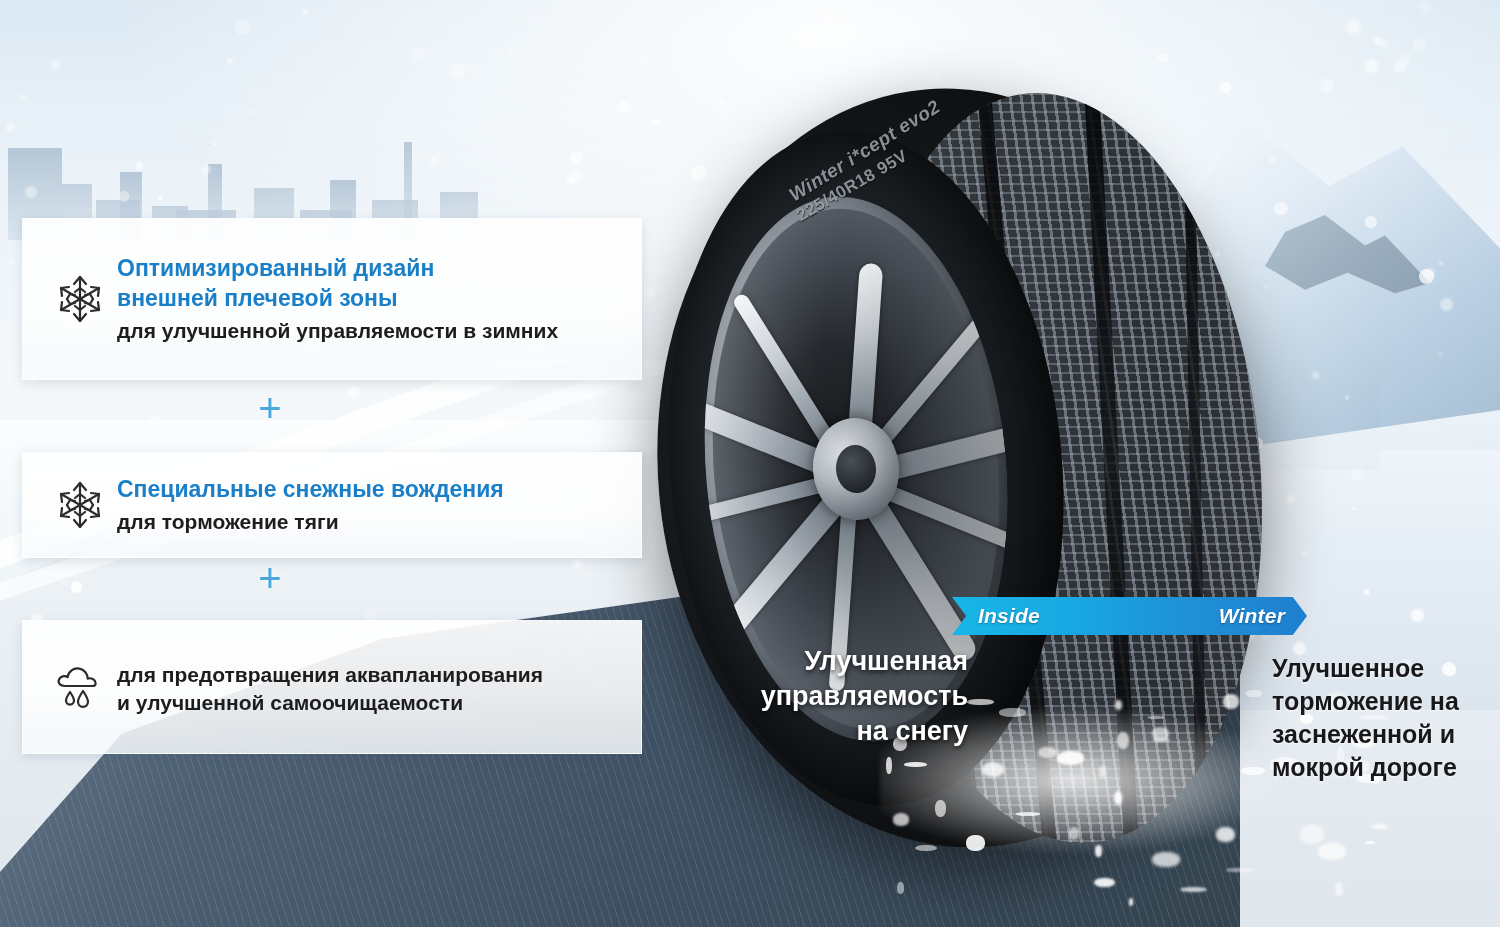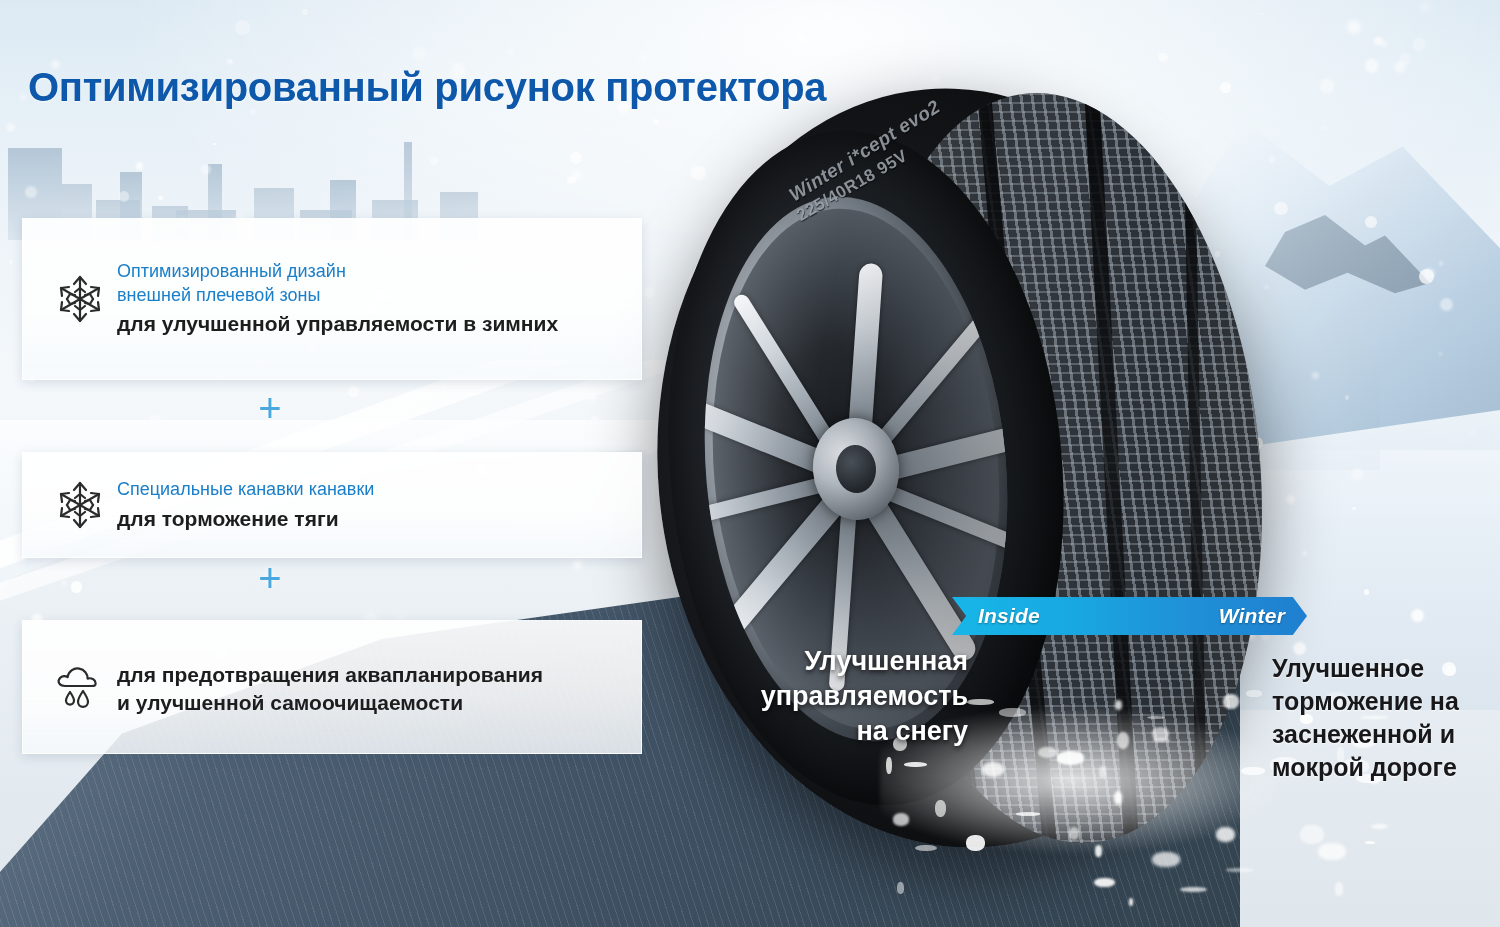--- a/index.html
+++ b/index.html
@@ -244,21 +244,21 @@
     display:flex; align-items:center;
     padding:0 14px 0 20px;
   }
   .card1 { top:218px; height:162px; }
   .card2 { top:452px; height:106px; }
   .card3 { top:620px; height:134px; }
 
   .card-icon { width:74px; flex:0 0 74px; display:flex; align-items:center; justify-content:center; }
   .card-txt  { flex:1 1 auto; }
   .card-head {
-    color:#1a7fc9; font-weight:normal; font-size:18px; line-height:1.30;
+    color:#1a7fc9; font-weight:bold; font-size:23px; line-height:1.30;
     white-space:pre-line;
   }
   .card-sub  {
     color:#1d1d1d; font-weight:bold; font-size:21px; line-height:1.30;
     margin-top:3px; white-space:pre-line;
   }
 
   .plus {
     position:absolute; left:253px; width:34px; height:34px;
     color:#4aa8de; font-size:40px; font-weight:300; line-height:32px; text-align:center;
@@ -621,21 +621,20 @@
       <div class="spray-chunk" style="left: 234.693px; top: 9.73047px; width: 7.76849px; height: 9.94657px; opacity: 0.79; filter: blur(1.4px);"></div>
       <div class="spray-chunk" style="left: 489.011px; top: 82.2293px; width: 10.5381px; height: 11.9782px; opacity: 0.6; filter: blur(1.2px);"></div>
       <div class="spray-chunk" style="left: 189.42px; top: 137.323px; width: 9.36451px; height: 12.3992px; opacity: 0.55; filter: blur(1.1px);"></div>
       <div class="spray-chunk" style="left: 87.2882px; top: 8.99779px; width: 26.2678px; height: 6.2447px; opacity: 0.68; filter: blur(0.5px);"></div>
       <div class="spray-chunk" style="left: 460.27px; top: 68.5648px; width: 28.3117px; height: 15.6389px; opacity: 0.55; filter: blur(0.2px);"></div>
       <div class="spray-chunk" style="left: 420.191px; top: 135.4px; width: 24.0993px; height: 18.3143px; opacity: 0.56; filter: blur(1.1px);"></div>
       <div class="spray-chunk" style="left: 343.112px; top: 4.12847px; width: 15.7156px; height: 14.9388px; opacity: 0.75; filter: blur(1.3px);"></div>
     </div>
 
   <div class="title">
-    <span>Оптимизированный рисунок протектора</span>
   </div>
 
   <div class="card card1">
     <div class="card-icon">
       <svg width="52" height="52" viewBox="0 0 52 52" fill="none" stroke="#2b2b2b" stroke-width="2.2" stroke-linecap="round">
         <line x1="26" y1="4" x2="26" y2="48"></line>
         <line x1="7" y1="15" x2="45" y2="37"></line>
         <line x1="7" y1="37" x2="45" y2="15"></line>
         <path d="M26 4 L20 11 M26 4 L32 11 M26 48 L20 41 M26 48 L32 41"></path>
         <path d="M26 15 L21 19 M26 15 L31 19 M26 37 L21 33 M26 37 L31 33"></path>
@@ -662,21 +661,21 @@
         <line x1="7" y1="37" x2="45" y2="15"></line>
         <path d="M26 4 L20 11 M26 4 L32 11 M26 48 L20 41 M26 48 L32 41"></path>
         <path d="M26 15 L21 19 M26 15 L31 19 M26 37 L21 33 M26 37 L31 33"></path>
         <path d="M7 15 L8 23 M7 15 L15 14 M45 37 L44 29 M45 37 L37 38"></path>
         <path d="M7 37 L8 29 M7 37 L15 38 M45 15 L44 23 M45 15 L37 14"></path>
         <path d="M16 21 L13 26 M16 21 L21 22 M36 31 L39 26 M36 31 L31 30"></path>
         <path d="M16 31 L13 26 M16 31 L21 30 M36 21 L39 26 M36 21 L31 22"></path>
       </svg>
     </div>
     <div class="card-txt">
-      <div class="card-head">Специальные канавки канавки</div>
+      <div class="card-head">Специальные снежные вождения</div>
       <div class="card-sub">для торможение тяги</div>
     </div>
   </div>
 
   <div class="plus plus2">+</div>
 
   <div class="card card3">
     <div class="card-icon">
       <svg width="56" height="56" viewBox="0 0 56 56" fill="none" stroke="#2b2b2b" stroke-width="2.2" stroke-linejoin="round">
         <path d="M13 27 C7 27 5 22.5 8 19 C10 16.6 13.6 16.6 15.6 18.2

